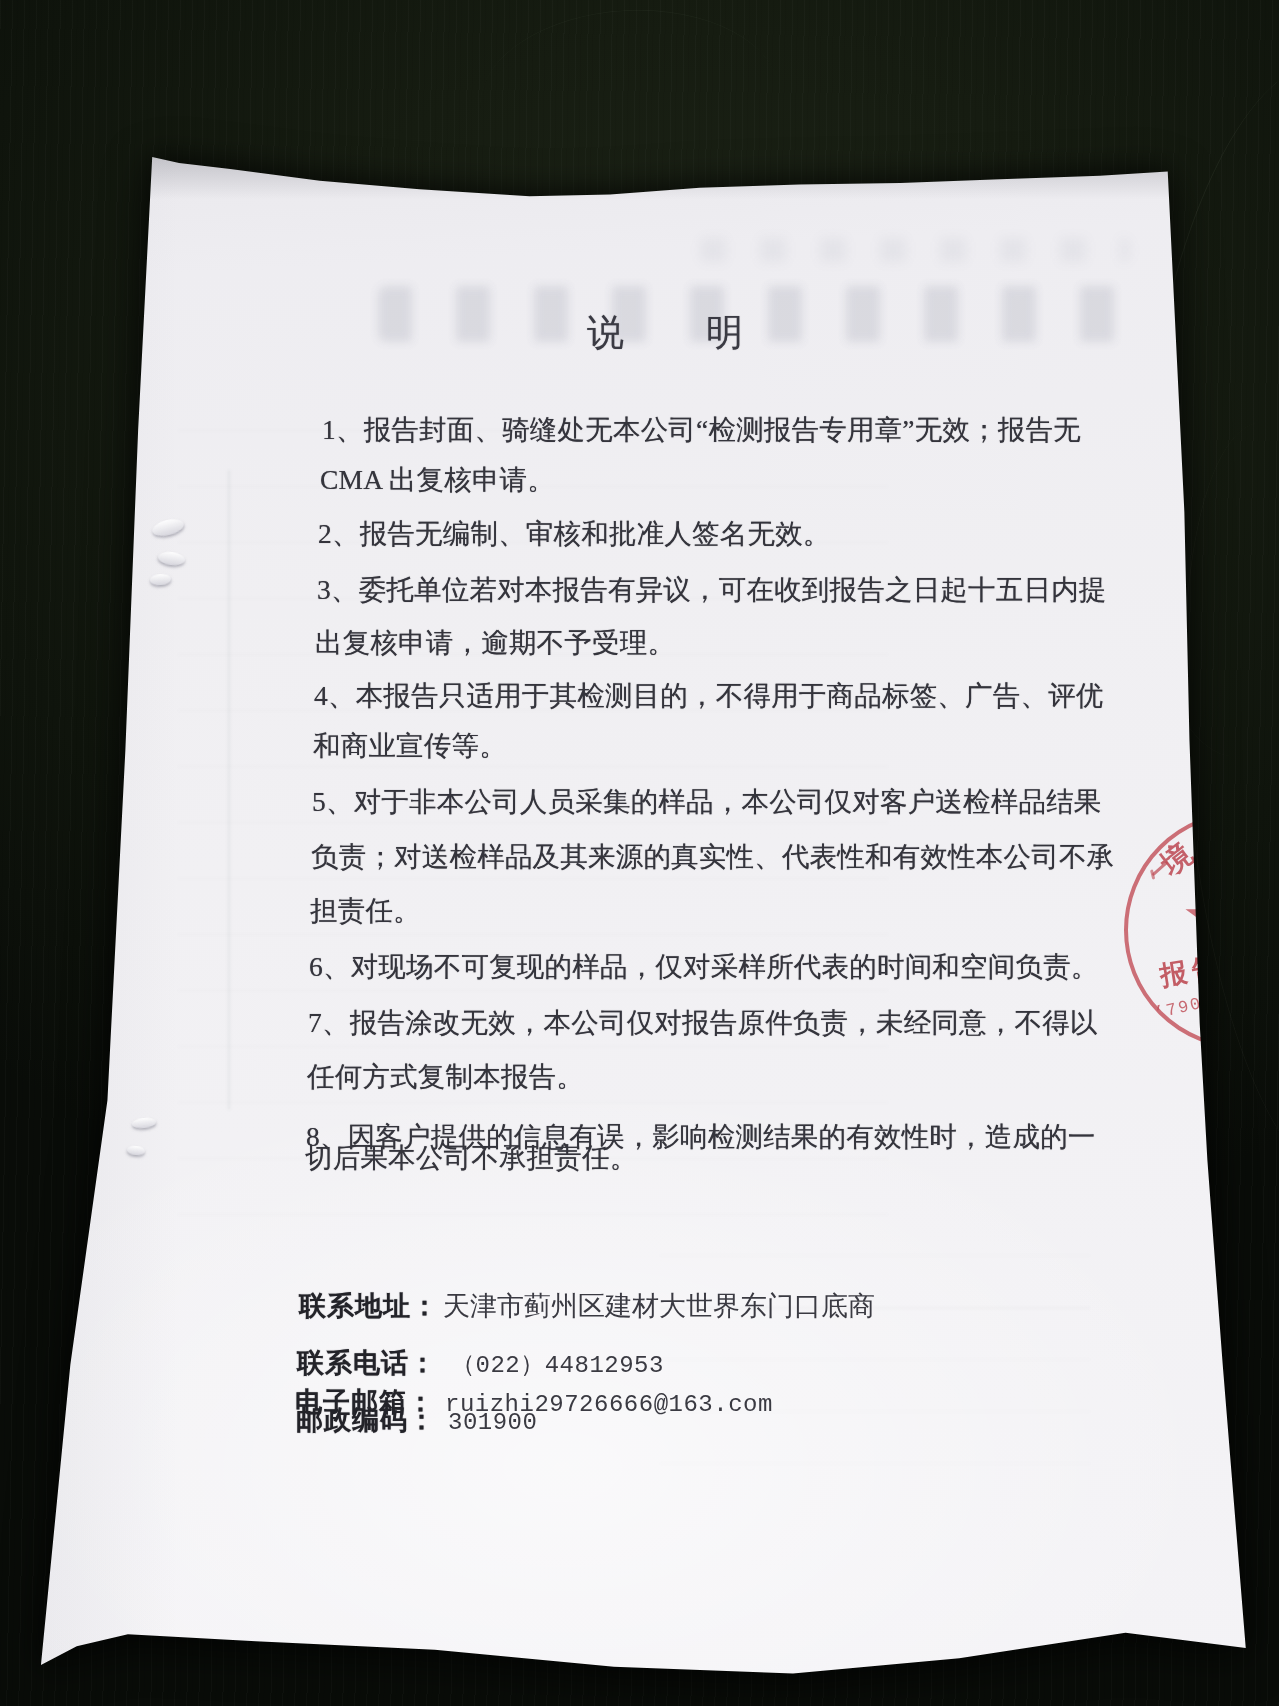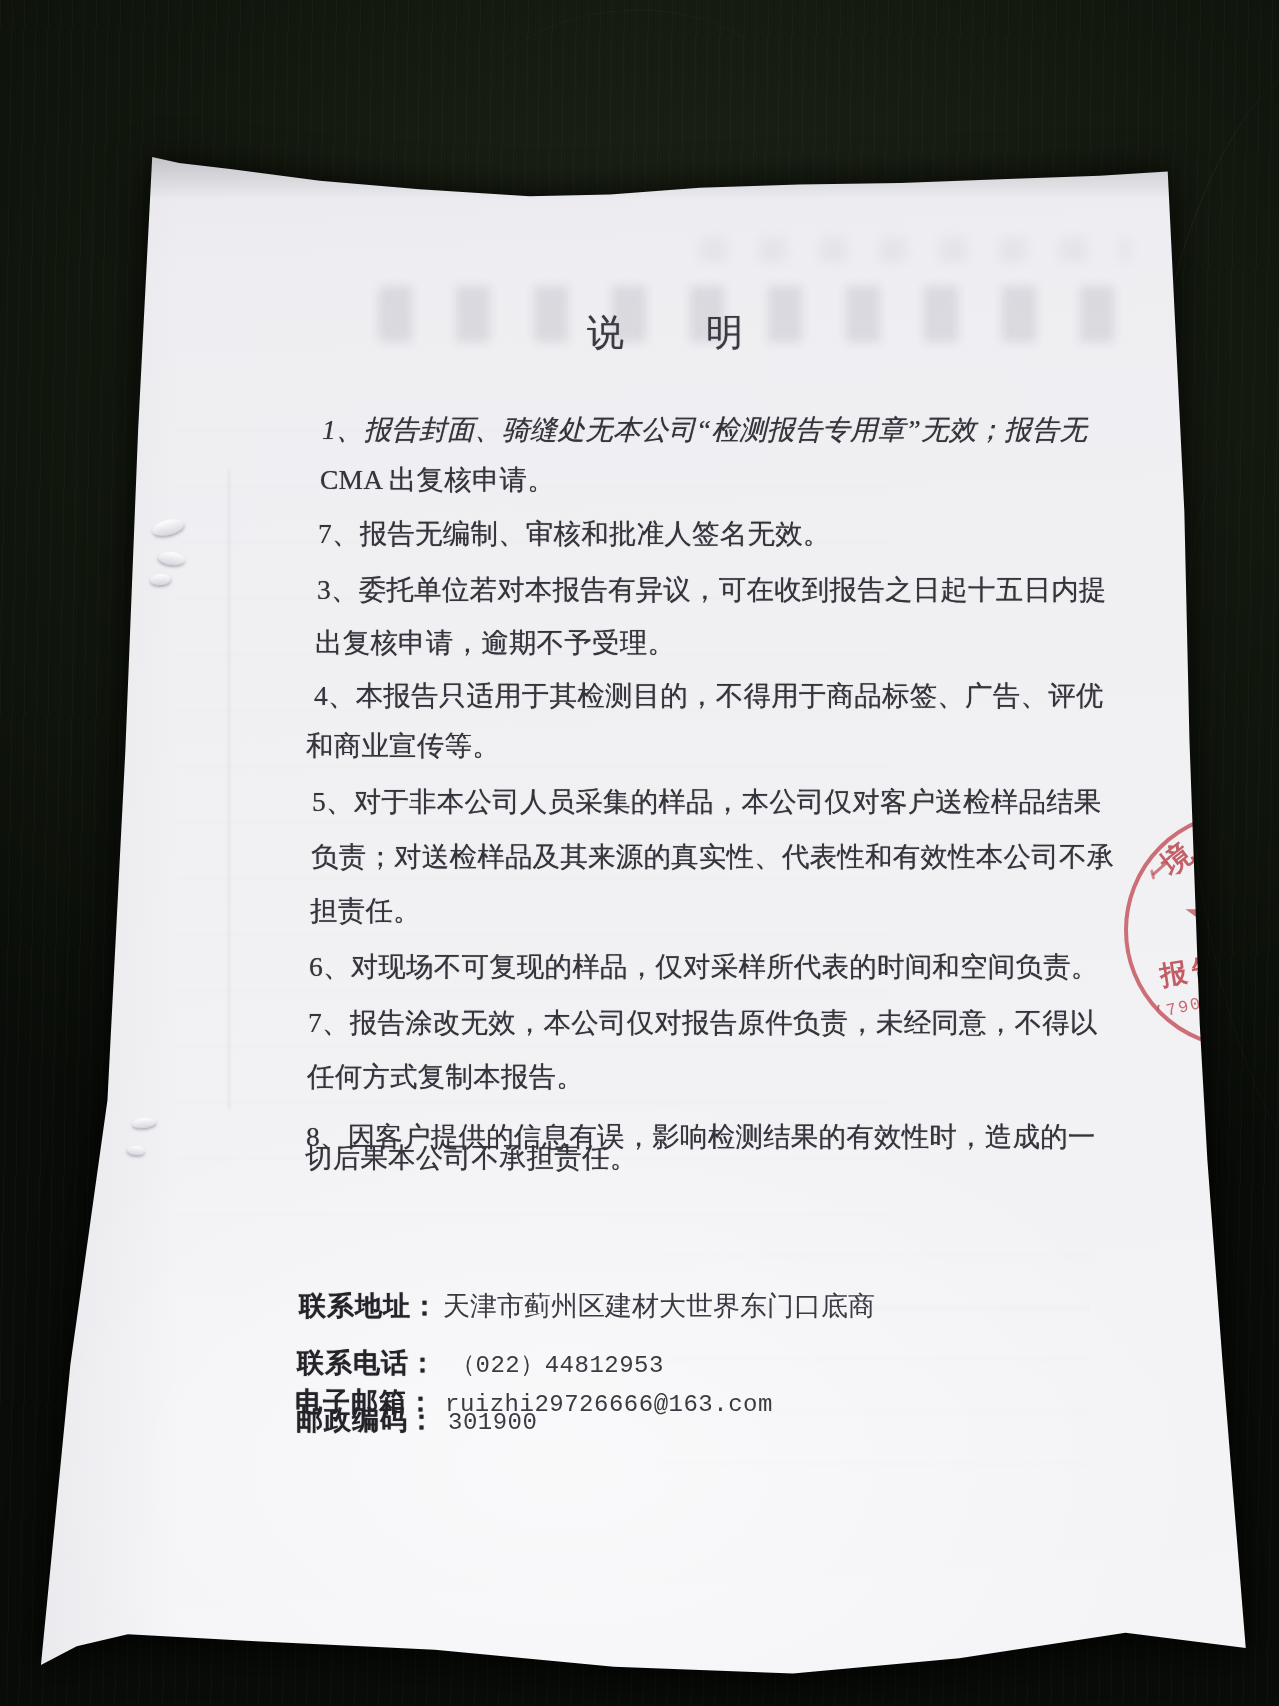--- a/index.html
+++ b/index.html
@@ -63,27 +63,27 @@
   .dent.d1{left:152px;top:520px;width:32px;height:15px;transform:rotate(-14deg);}
   .dent.d2{left:158px;top:552px;width:27px;height:13px;transform:rotate(7deg);}
   .dent.d3{left:150px;top:574px;width:21px;height:11px;transform:rotate(-4deg);}
   .dent.d4{left:132px;top:1118px;width:24px;height:10px;transform:rotate(-6deg);}
   .dent.d5{left:127px;top:1146px;width:18px;height:9px;transform:rotate(5deg);}
 
   .doc-title{position:absolute;left:587px;top:308px;display:flex;gap:82px;
     font-size:37px;color:#3a3a43;text-shadow:0 0 1px rgba(58,58,67,0.55);}
   .line{position:absolute;white-space:nowrap;font-size:27.5px;letter-spacing:0.2px;
     color:#34343c;text-shadow:0 0 0.8px rgba(52,52,60,0.7);}
-  .ln1 {left:322px;top:412px;font-style:italic;}
+  .ln1 {left:322px;top:412px;}
   .ln2 {left:320px;top:462px;}
   .ln3 {left:318px;top:516px;}
   .ln4 {left:317px;top:572px;}
   .ln5 {left:315px;top:625px;}
   .ln6 {left:314px;top:678px;}
-  .ln7 {left:306px;top:728px;}
+  .ln7 {left:313px;top:728px;}
   .ln8 {left:312px;top:784px;}
   .ln9 {left:311px;top:839px;}
   .ln10{left:310px;top:893px;}
   .ln11{left:309px;top:949px;}
   .ln12{left:308px;top:1005px;}
   .ln13{left:307px;top:1059px;font-family:Liberation Serif, serif;}
   .ln14{left:306px;top:1119px;}
   .ln15{left:305px;top:1140px;}
 
   .contact{position:absolute;white-space:nowrap;font-size:27px;color:#2c2c34;}
@@ -139,21 +139,21 @@
       <div class="dent d4"></div>
       <div class="dent d5"></div>
 
       <div class="doc-title">
         <span>说</span>
         <span>明</span>
       </div>
 
       <div class="line ln1">1、报告封面、骑缝处无本公司“检测报告专用章”无效；报告无</div>
       <div class="line ln2">CMA 出复核申请。</div>
-      <div class="line ln3">7、报告无编制、审核和批准人签名无效。</div>
+      <div class="line ln3">2、报告无编制、审核和批准人签名无效。</div>
       <div class="line ln4">3、委托单位若对本报告有异议，可在收到报告之日起十五日内提</div>
       <div class="line ln5">出复核申请，逾期不予受理。</div>
       <div class="line ln6">4、本报告只适用于其检测目的，不得用于商品标签、广告、评优</div>
       <div class="line ln7">和商业宣传等。</div>
       <div class="line ln8">5、对于非本公司人员采集的样品，本公司仅对客户送检样品结果</div>
       <div class="line ln9">负责；对送检样品及其来源的真实性、代表性和有效性本公司不承</div>
       <div class="line ln10">担责任。</div>
       <div class="line ln11">6、对现场不可复现的样品，仅对采样所代表的时间和空间负责。</div>
       <div class="line ln12">7、报告涂改无效，本公司仅对报告原件负责，未经同意，不得以</div>
       <div class="line ln13">任何方式复制本报告。</div>

